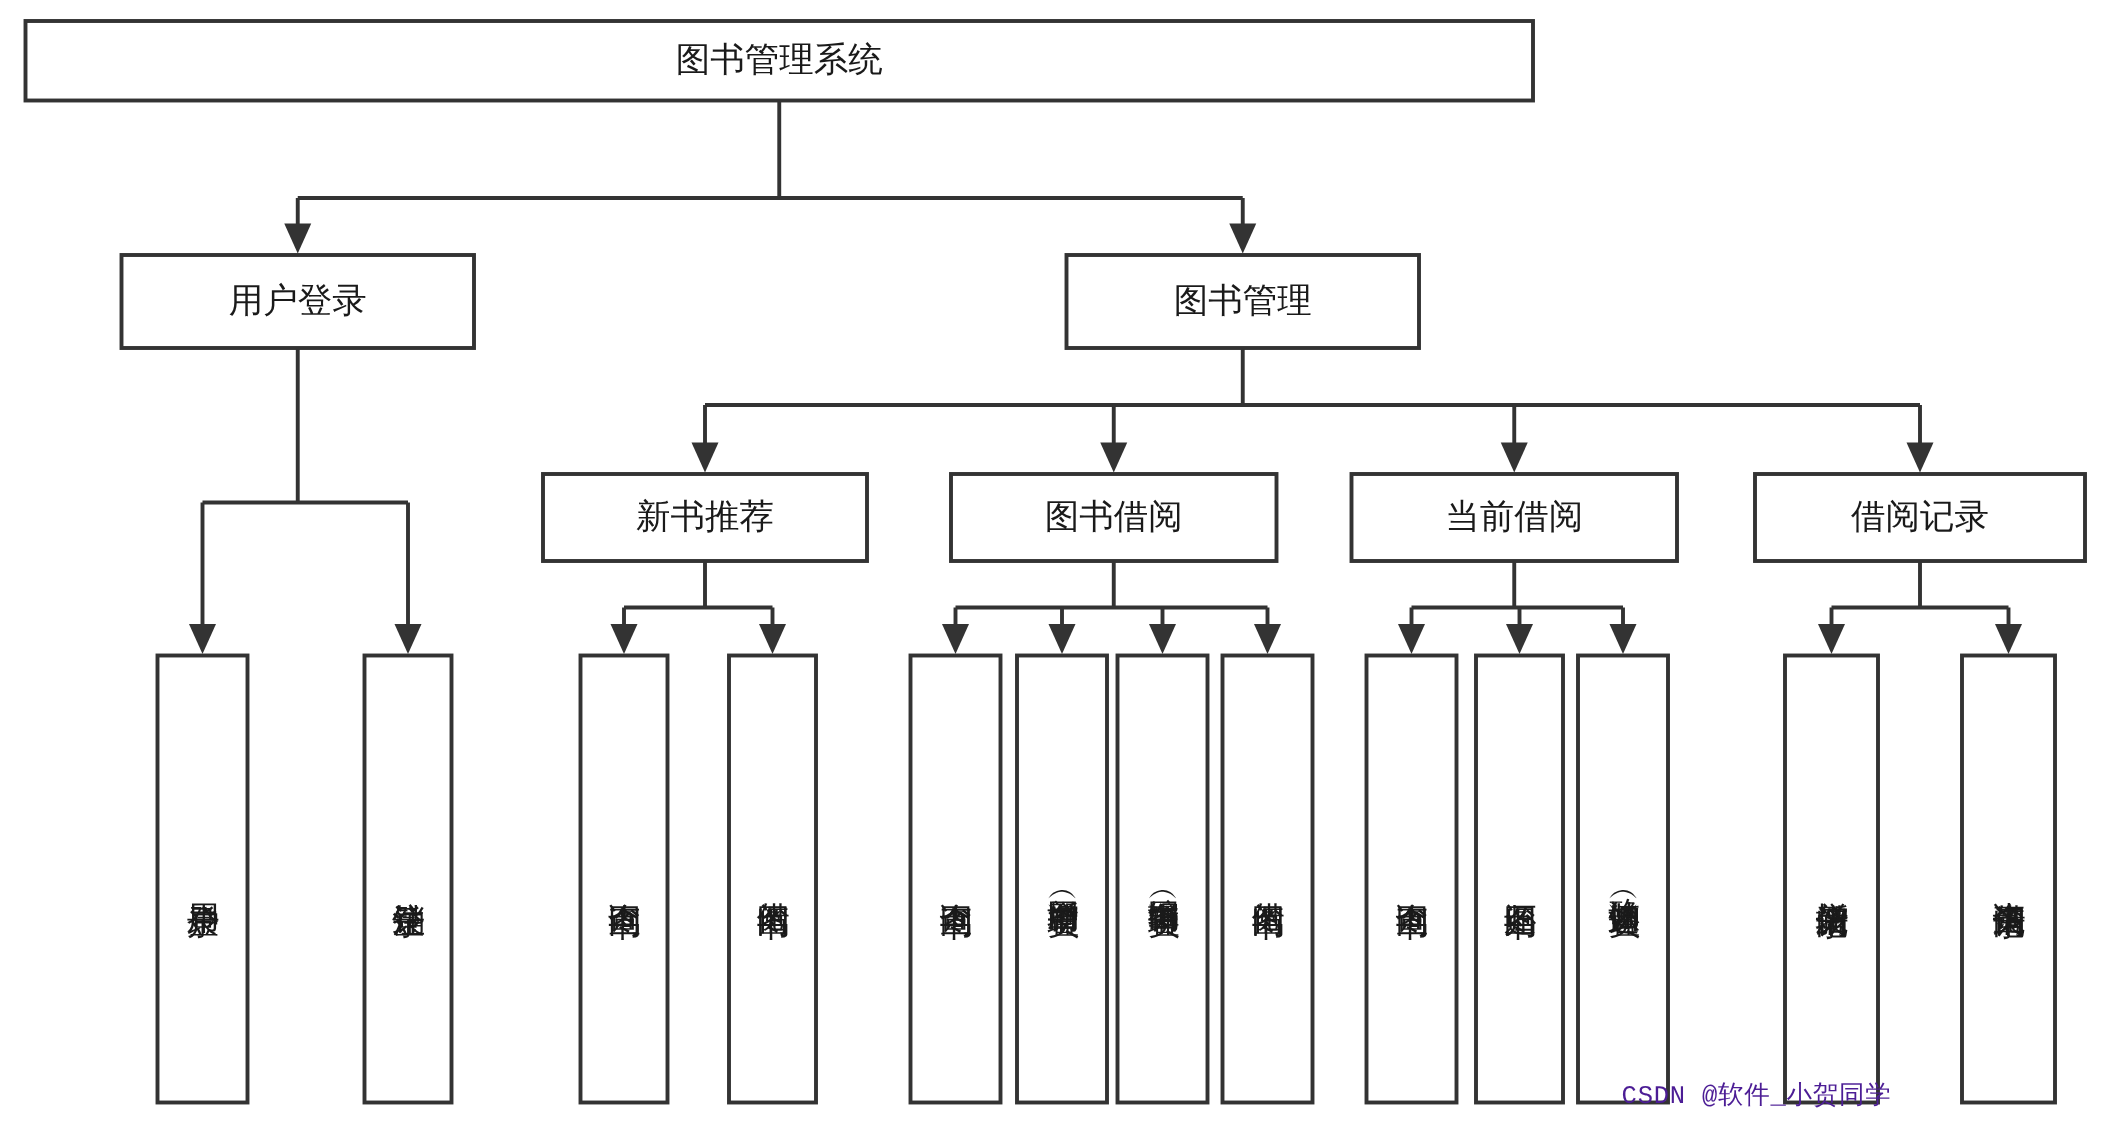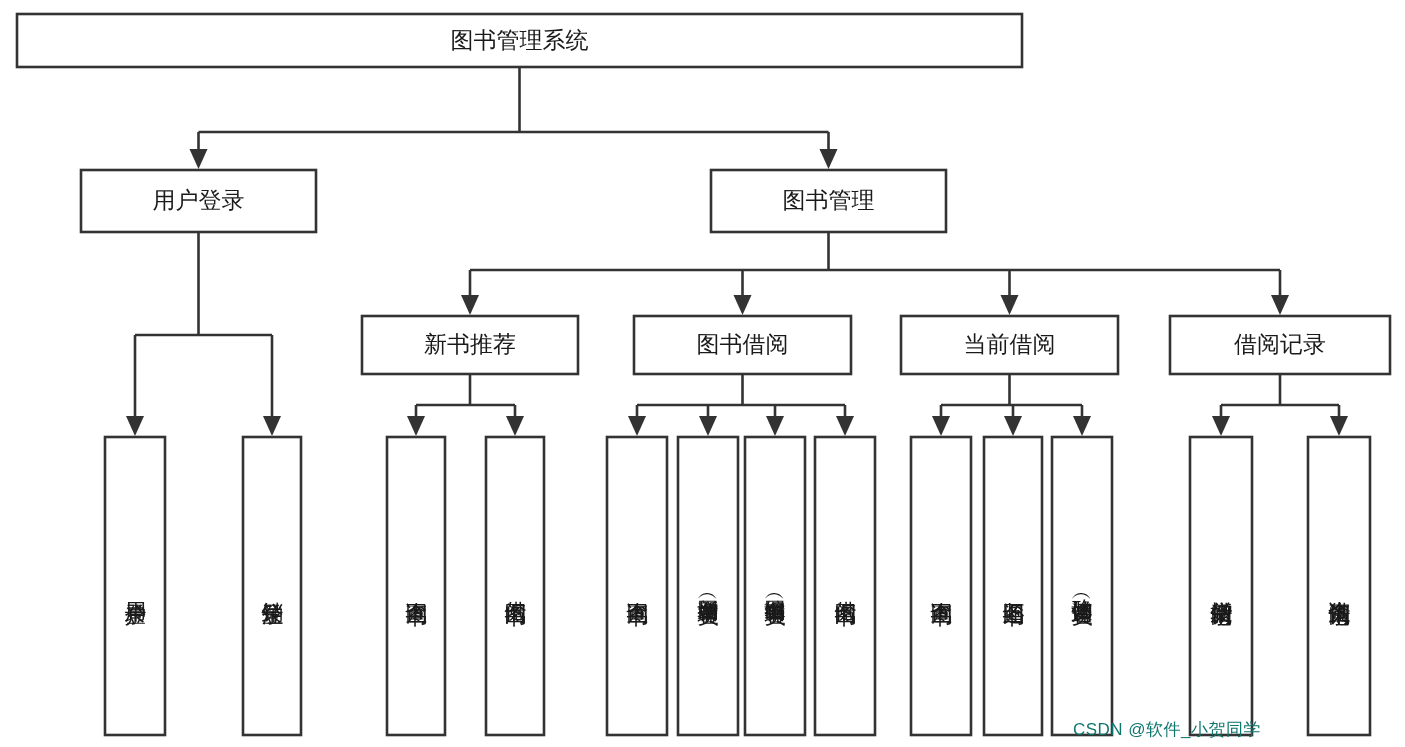--- a/index.html
+++ b/index.html
@@ -66,23 +66,23 @@
     line-height: 1.04;
     color: #1a1a1a;
     letter-spacing: 1px;
     text-align: center;
     white-space: nowrap;
   }
   .watermark {
     position: absolute;
     right: 8px;
     bottom: 6px;
-    font-family: Liberation Sans, sans-serif;
+    font-family: Liberation Mono, monospace;
     font-size: 17px;
-    color: #0f766e;
+    color: #4c1d95;
     letter-spacing: 0.5px;
     user-select: none;
     white-space: nowrap;
   }
 </style>
 </head>
 <body>
 
 <div id="diagram-root">
 

